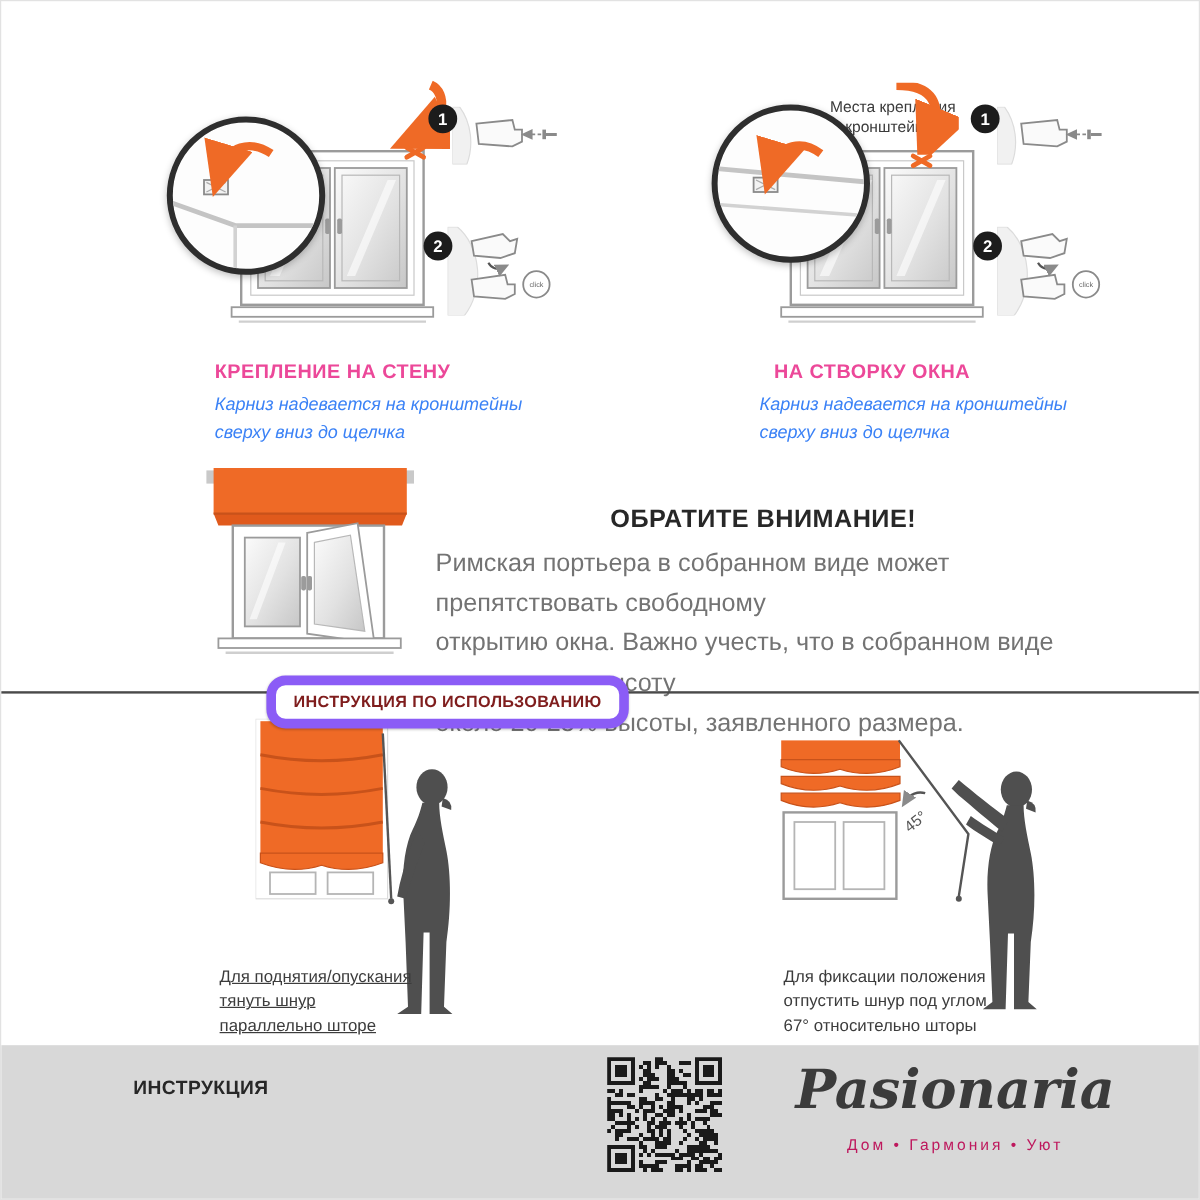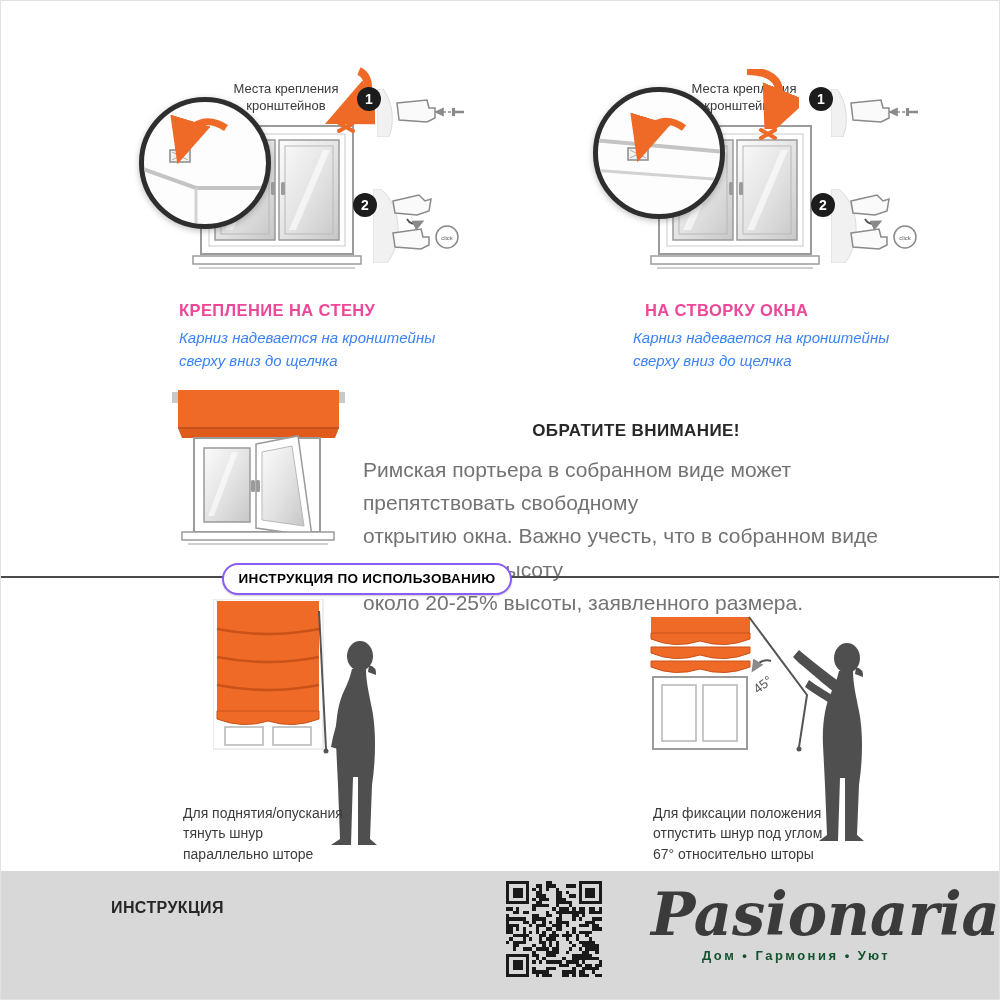--- a/index.html
+++ b/index.html
@@ -18,40 +18,40 @@
     border:5px solid #2e2e2e;background:#fdfdfd;overflow:hidden;
     box-shadow:0 2px 6px rgba(0,0,0,.25);z-index:5;
   }
   .badge{
     width:24px;height:24px;border-radius:50%;background:#1c1c1c;color:#fff;
     font-size:14px;font-weight:700;text-align:center;line-height:24px;z-index:6;
   }
   .sec-title{font-size:16.5px;font-weight:700;color:#ec4899;letter-spacing:.4px;}
   .sec-caption{font-size:15px;line-height:1.5;color:#3b82f6;font-style:italic;}
   
-  .notice-title{font-size:17px;font-weight:700;color:#272727;text-align:center;letter-spacing:.4px;}
+  .notice-title{font-size:21px;font-weight:700;color:#272727;text-align:center;letter-spacing:.4px;}
   .notice-body{font-size:21px;line-height:1.58;color:#737373;}
   
   .divider-line{height:2px;background:#4a4a4a;}
   .divider-pill{
-    width:286px;height:28px;background:#fff;border:2px solid #8b5cf6;border-radius:16px;
-    text-align:center;line-height:28px;font-size:13.5px;font-weight:600;color:#000000;
+    width:286px;height:28px;background:#fff;border:8px solid #8b5cf6;border-radius:16px;
+    text-align:center;line-height:28px;font-size:13.5px;font-weight:600;color:#7f1d1d;
     letter-spacing:.3px;z-index:3;box-shadow:0 1px 2px rgba(0,0,0,.2);
   }
   .use-caption{font-size:14px;line-height:1.45;color:#3c3c3c;}
   .angle-label{font-size:13px;color:#555;transform:rotate(-38deg);font-weight:500;}
   
   .footer{left:0;top:870px;width:1000px;height:130px;background:#d8d8d8;}
   .footer-title{font-size:16px;font-weight:700;color:#272727;letter-spacing:.4px;}
   .footer-body{font-size:15.5px;line-height:1.5;color:#3c3c3c;}
   .brand{
     font-family:"DejaVu Serif",serif;font-style:italic;font-weight:700;
-    font-size:59px;color:#3b3b3b;line-height:1;
+    font-size:45px;color:#3b3b3b;line-height:1;
   }
-  .tagline{font-size:13px;letter-spacing:2.5px;color:#14532d;font-weight:700;margin-top:4px;}
+  .tagline{font-size:13px;letter-spacing:2.5px;color:#be185d;font-weight:400;margin-top:16px;}
   svg{display:block;}
   text{font-family:"Liberation Sans",sans-serif;}
 </style>
 </head>
 <body>
 
 <div class="page">
 
   <svg width="0" height="0" style="position:absolute" aria-hidden="true">
     <defs>
@@ -63,22 +63,20 @@
       <marker id="ahO" markerWidth="7" markerHeight="7" refX="3.2" refY="3" orient="auto">
         <path d="M0,0 L6.5,3 L0,6 Z" fill="#EF6A26"></path>
       </marker>
       <marker id="ahG" markerWidth="8" markerHeight="8" refX="3.2" refY="3" orient="auto">
         <path d="M0,0 L6.5,3 L0,6 Z" fill="#8a8a8a"></path>
       </marker>
     </defs>
   </svg>
 
   <div class="abs diagram" style="left:120px;top:58px;">
-    <div class="abs bracket-label preline" style="left:100px;top:22px;">Места крепления
-кронштейнов</div>
 
     <svg class="abs" style="left:70px;top:63px;" width="175" height="152" viewBox="0 0 175 152">
       <rect x="10" y="4" width="152" height="128" fill="#fff" stroke="#9b9b9b" stroke-width="2"></rect>
       <rect x="18" y="12" width="136" height="112" fill="none" stroke="#c9c9c9"></rect>
       <rect x="24" y="18" width="60" height="100" fill="url(#glass)" stroke="#9b9b9b" stroke-width="1.5"></rect>
       <rect x="88" y="18" width="60" height="100" fill="url(#glass)" stroke="#9b9b9b" stroke-width="1.5"></rect>
       <rect x="30" y="24" width="48" height="88" fill="none" stroke="#b8b8b8"></rect>
       <rect x="94" y="24" width="48" height="88" fill="none" stroke="#b8b8b8"></rect>
       <polygon points="34,108 70,28 78,28 42,108" fill="#fff" opacity="0.6"></polygon>
       <polygon points="98,108 132,28 139,28 105,108" fill="#fff" opacity="0.6"></polygon>
@@ -235,21 +233,21 @@
       <circle cx="17" cy="140" r="2.5" fill="#555"></circle>
     </svg>
     <svg class="abs" style="left:152px;top:48px;" width="72" height="212" viewBox="0 0 72 212">
       <g fill="#4F4F4F">
         <ellipse cx="37" cy="17" rx="13" ry="15"></ellipse>
         <path d="M46,26 q8,2 7,10 l-8,-3 Z"></path>
         <path d="M29,30 C27,38 25,44 21,52 C15,64 12,84 13,104 L15,146 L17,200 L8,206 L28,206 L30,138 L35,138 L35,206 L54,206 L47,200 L49,146 C53,120 53,90 49,70 C46,55 43,42 43,30 Z"></path>
         <path d="M25,52 C19,66 14,82 10,98 L8,108 L15,110 C19,96 25,78 31,64 Z"></path>
       </g>
     </svg>
-    <div class="abs use-caption preline" style="left:12px;top:212px;">Для поднятия/опускания
+    <div class="abs use-caption preline" style="left:12px;top:212px;text-decoration:underline;">Для поднятия/опускания
 тянуть шнур
 параллельно шторе</div>
   </div>
 
   <div class="abs" style="left:630px;top:590px;width:290px;height:260px;">
     <svg class="abs" style="left:18px;top:22px;" width="106" height="142" viewBox="0 0 106 142">
       <rect x="4" y="64" width="94" height="72" fill="#fff" stroke="#9b9b9b" stroke-width="2"></rect>
       <rect x="13" y="72" width="34" height="56" fill="#fff" stroke="#b5b5b5" stroke-width="1.5"></rect>
       <rect x="54" y="72" width="34" height="56" fill="#fff" stroke="#b5b5b5" stroke-width="1.5"></rect>
       <rect x="2" y="4" width="99" height="16" fill="#EF6A26"></rect>

